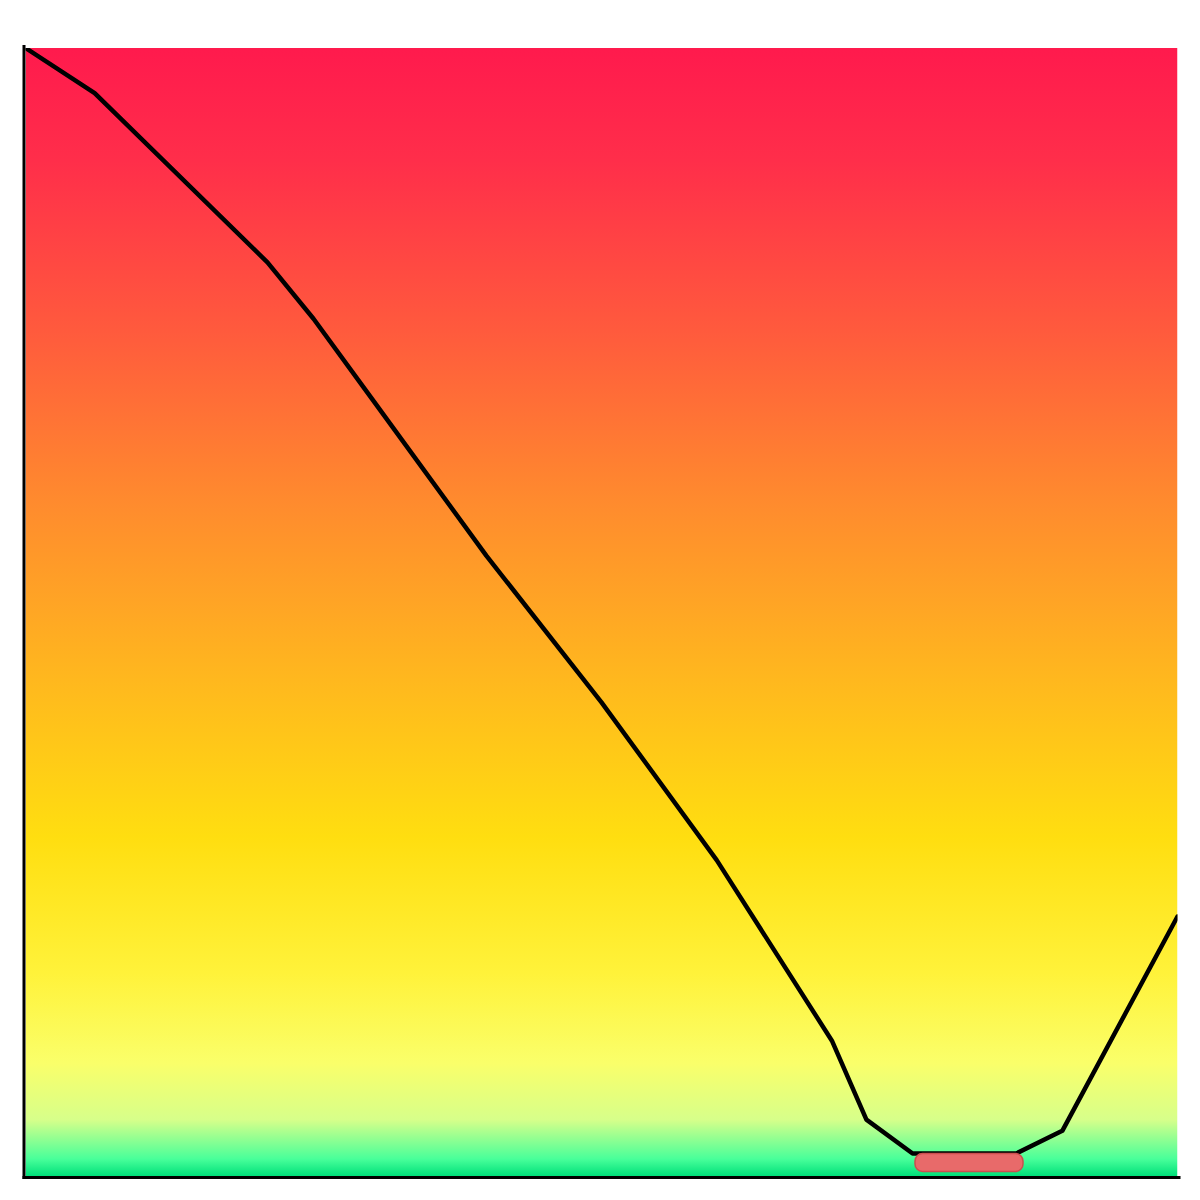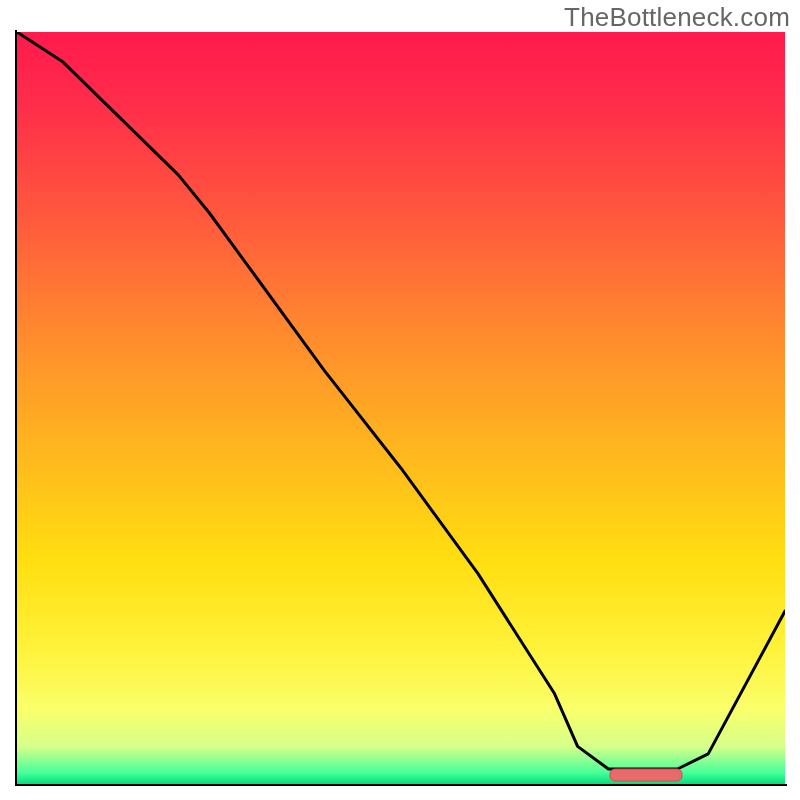--- a/index.html
+++ b/index.html
@@ -67,21 +67,20 @@
     top: 784px;
     width: 772px;
     height: 2px;
   }
 </style>
 </head>
 <body>
 
 <div class="stage">
 
-  <div class="watermark">TheBottleneck.com</div>
 
   <div class="plot-area">
 
     <svg class="gradient-svg" viewBox="0 0 768 752" preserveAspectRatio="none">
       <defs>
         <linearGradient id="bgGrad" x1="0" y1="0" x2="0" y2="1">
             <stop offset="0%" stop-color="#ff1a4d"></stop>
             <stop offset="10%" stop-color="#ff2e4a"></stop>
             <stop offset="25%" stop-color="#ff5a3d"></stop>
             <stop offset="40%" stop-color="#ff8a2e"></stop>

